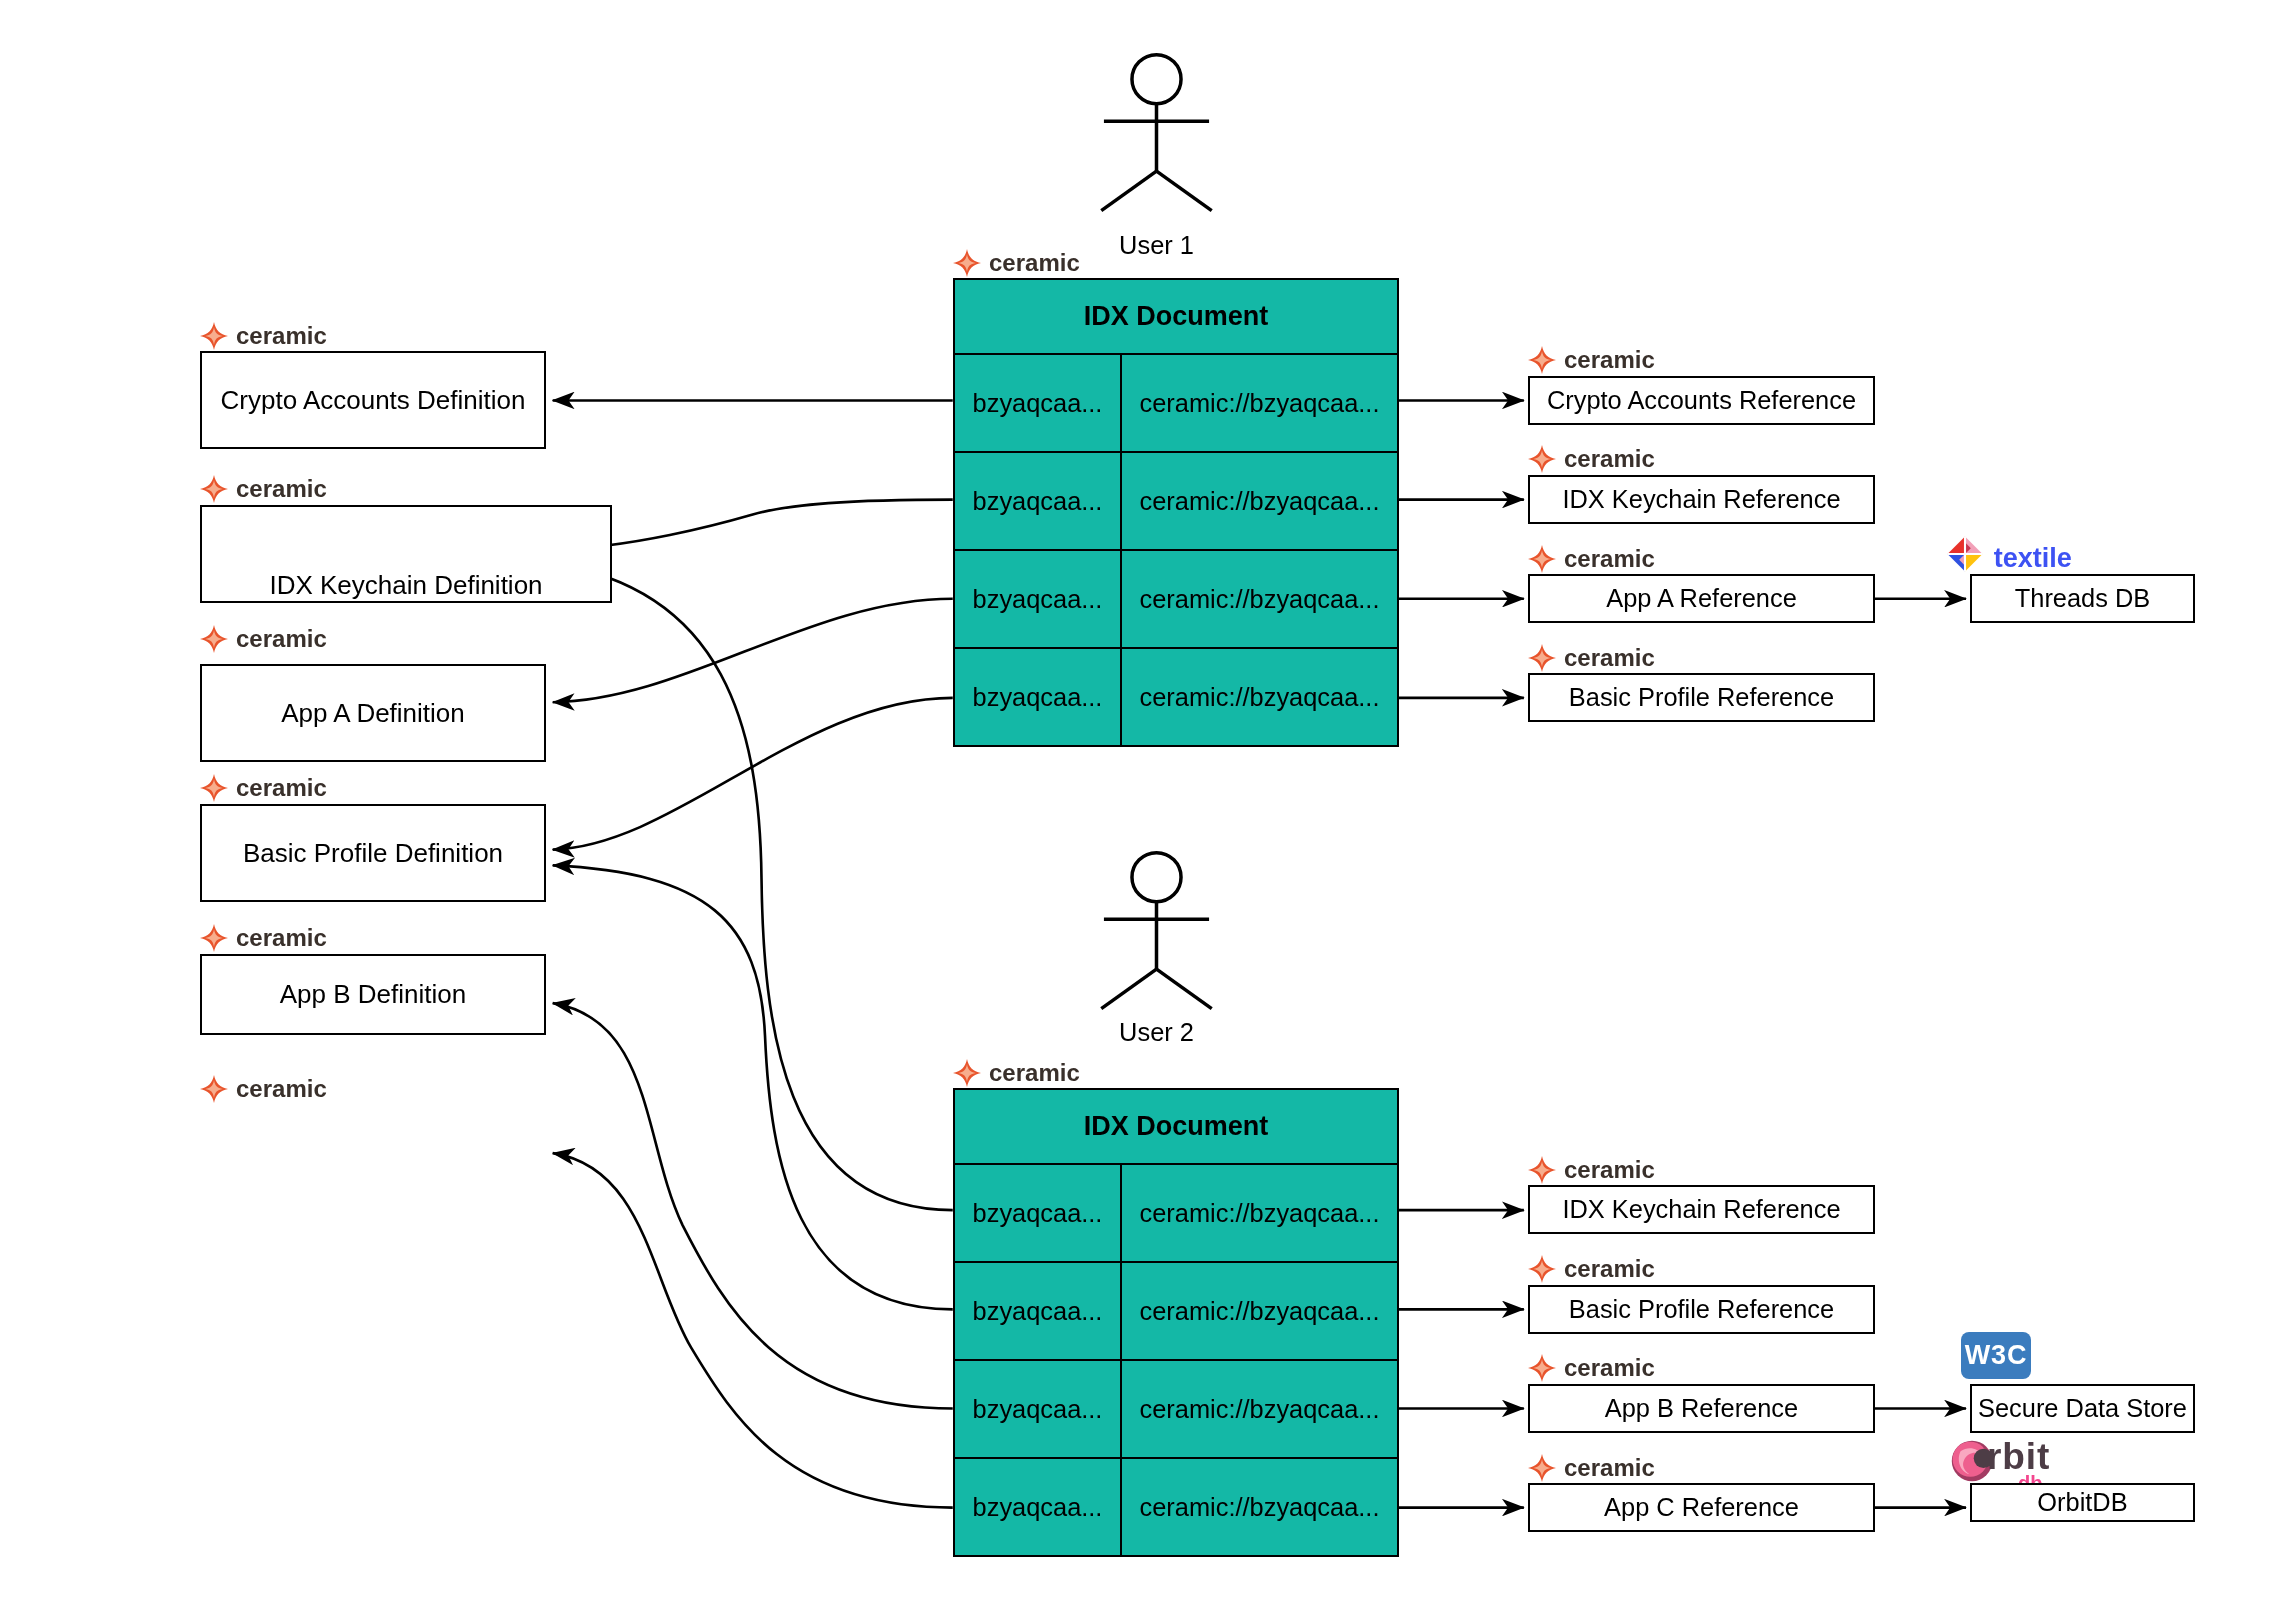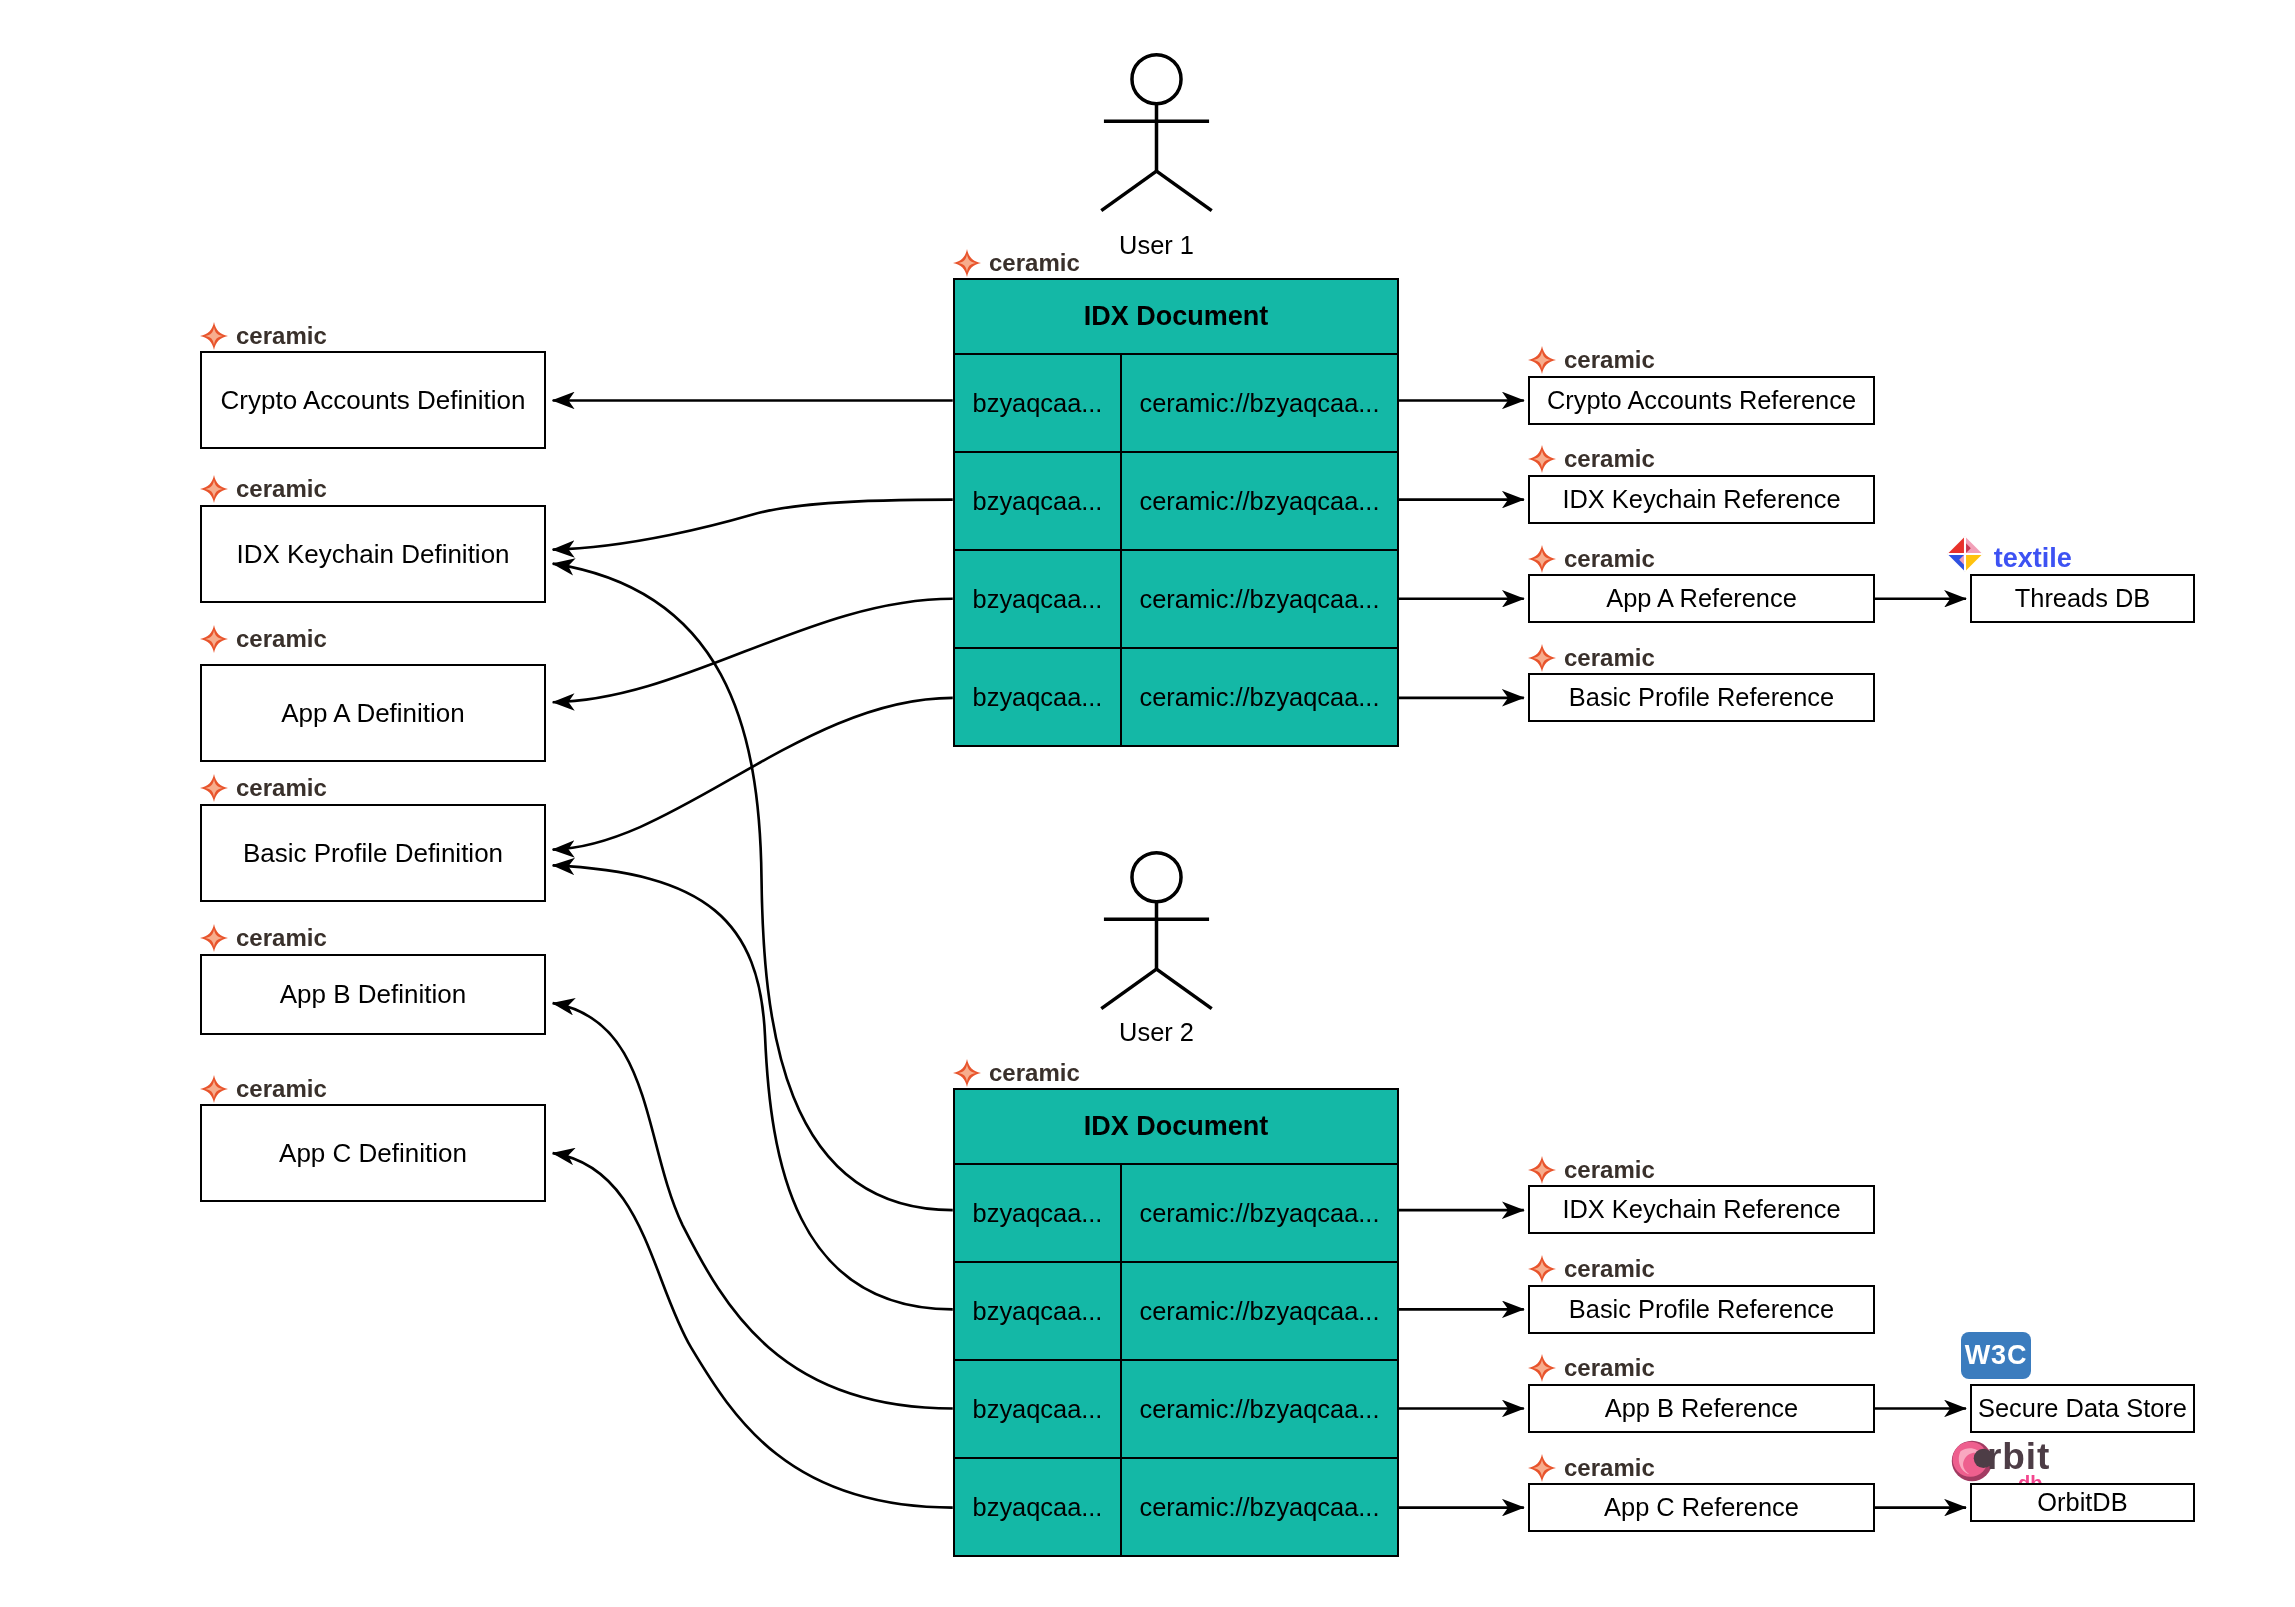--- a/index.html
+++ b/index.html
@@ -168,21 +168,21 @@
   <div class="node" style="left:200px;top:351px;width:346px;height:98px;">
     <span>Crypto Accounts Definition</span>
   </div>
 
   <div class="tag" style="left:200px;top:471px;">
     <svg width="28" height="28" viewBox="0 0 32 32">
         <use href="#ceramic-star"></use>
       </svg>
     <span>ceramic</span>
   </div>
-  <div class="node" style="left:200px;top:505px;width:346px;height:98px;">
+  <div class="node" style="left:200px;top:505px;width:412px;height:98px;align-items:flex-end;">
     <span>IDX Keychain Definition</span>
   </div>
 
   <div class="tag" style="left:200px;top:621px;">
     <svg width="28" height="28" viewBox="0 0 32 32">
         <use href="#ceramic-star"></use>
       </svg>
     <span>ceramic</span>
   </div>
   <div class="node" style="left:200px;top:655px;width:346px;height:98px;margin-top:9px;">
@@ -207,23 +207,20 @@
   </div>
   <div class="node" style="left:200px;top:954px;width:346px;height:81px;">
     <span>App B Definition</span>
   </div>
 
   <div class="tag" style="left:200px;top:1071px;">
     <svg width="28" height="28" viewBox="0 0 32 32">
         <use href="#ceramic-star"></use>
       </svg>
     <span>ceramic</span>
-  </div>
-  <div class="node" style="left:200px;top:1104px;width:346px;height:98px;">
-    <span>App C Definition</span>
   </div>
 
   <div class="tag" style="left:953px;top:245px;">
     <svg width="28" height="28" viewBox="0 0 32 32">
         <use href="#ceramic-star"></use>
       </svg>
     <span>ceramic</span>
   </div>
   <div class="doc" style="left:953px;top:278px;width:446px;height:469px;">
     <div class="doc-header">IDX Document</div>

